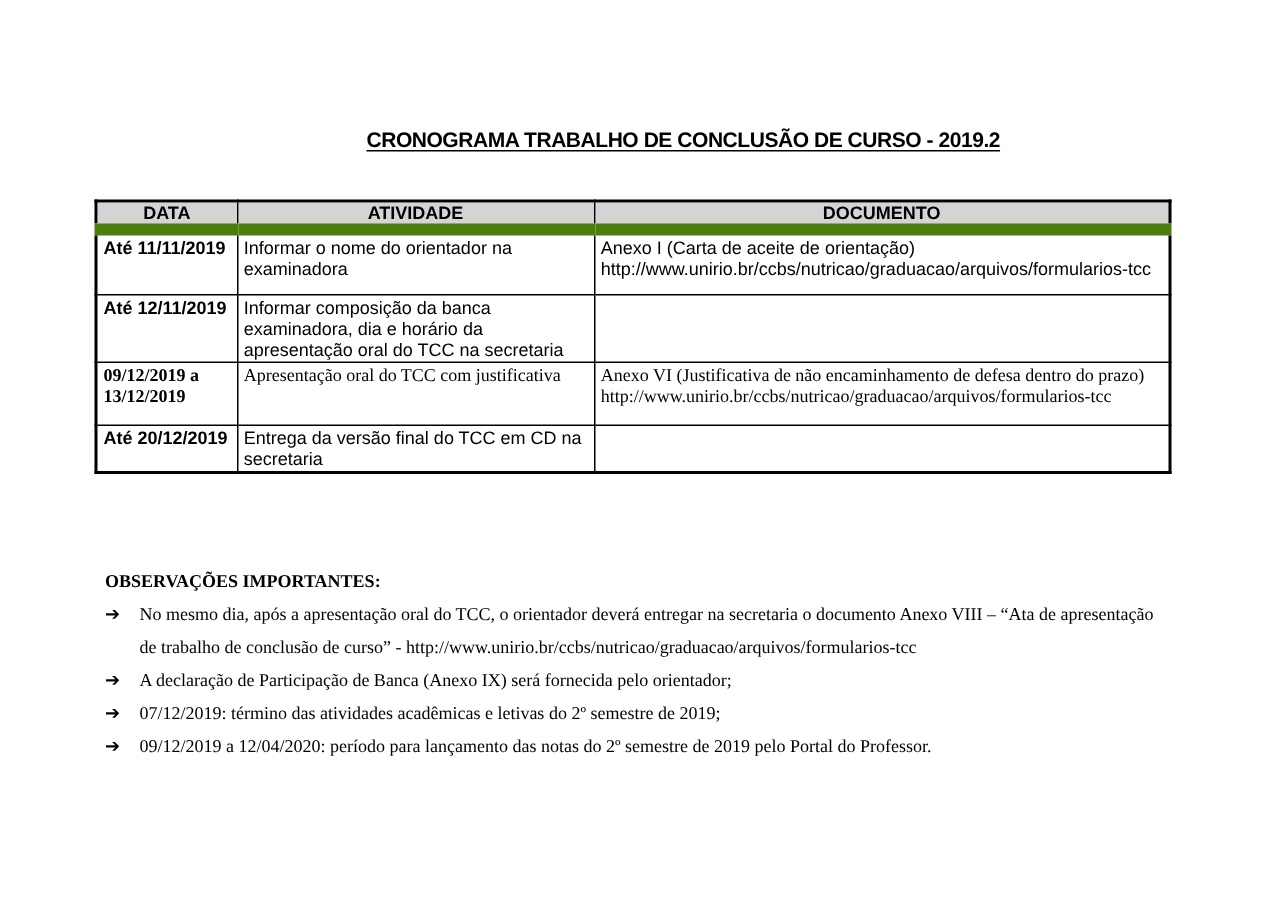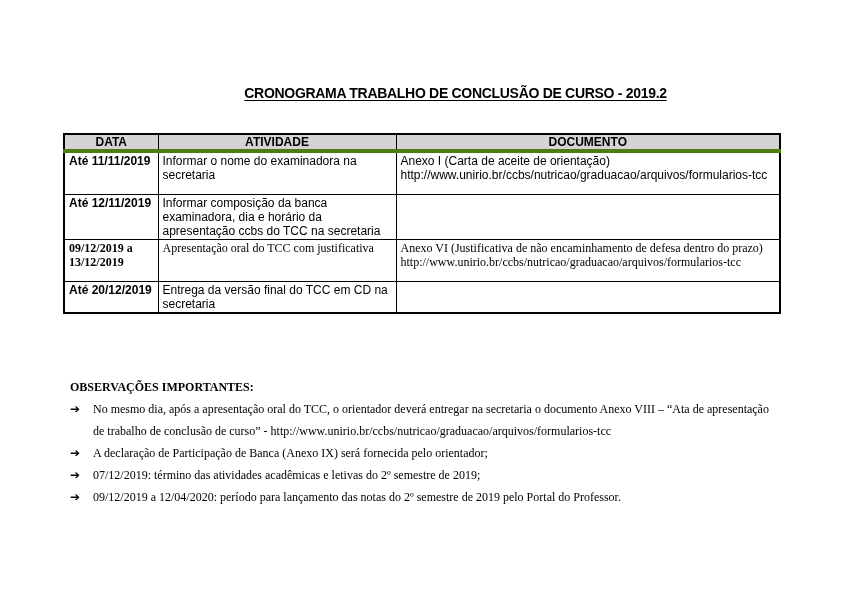--- a/index.html
+++ b/index.html
@@ -19,21 +19,21 @@
     border-collapse:collapse; table-layout:fixed;
     font-size:12px; line-height:14px;
     border:2px solid #000;
   }
   table.schedule th, table.schedule td {
     border:1px solid #000; vertical-align:top; padding:1px 4px;
     overflow:hidden;
   }
   table.schedule th {
     background:#d4d4d4; font-weight:bold; text-align:center;
-    height:14px; padding:0 4px; border-bottom:4px solid #4d7c0f;
+    height:14px; padding:0 4px; border-bottom:8px solid #4d7c0f;
   }
   td.date-cell { font-weight:bold; }
   tr.r1 td { height:43px; }
   tr.r2 td { height:43px; }
   tr.r3 td { height:41px; }
   tr.r4 td { height:42px;font-family:Liberation Serif, serif; }
   tr.r5 td { height:15px; }
   .doc-url { word-break:break-all; }
 
   .observations {
@@ -62,29 +62,29 @@
   <thead>
     <tr>
       <th>DATA</th>
       <th>ATIVIDADE</th>
       <th>DOCUMENTO</th>
     </tr>
   </thead>
   <tbody>
     <tr class="r1">
       <td class="date-cell">Até 11/11/2019</td>
-      <td>Informar o nome do examinadora na secretaria</td>
+      <td>Informar o nome do orientador na examinadora</td>
       <td>
         <div>Anexo I (Carta de aceite de orientação)</div>
         <div class="doc-url">http://www.unirio.br/ccbs/nutricao/graduacao/arquivos/formularios-tcc</div>
       </td>
     </tr>
     <tr class="r2">
       <td class="date-cell">Até 12/11/2019</td>
-      <td>Informar composição da banca examinadora, dia e horário da apresentação ccbs do TCC na secretaria</td>
+      <td>Informar composição da banca examinadora, dia e horário da apresentação oral do TCC na secretaria</td>
       <td>
         <div></div>
       </td>
     </tr>
     <tr class="r4">
       <td class="date-cell">09/12/2019 a 13/12/2019</td>
       <td>Apresentação oral do TCC com justificativa</td>
       <td>
         <div>Anexo VI (Justificativa de não encaminhamento de defesa dentro do prazo)</div>
         <div class="doc-url">http://www.unirio.br/ccbs/nutricao/graduacao/arquivos/formularios-tcc</div>

